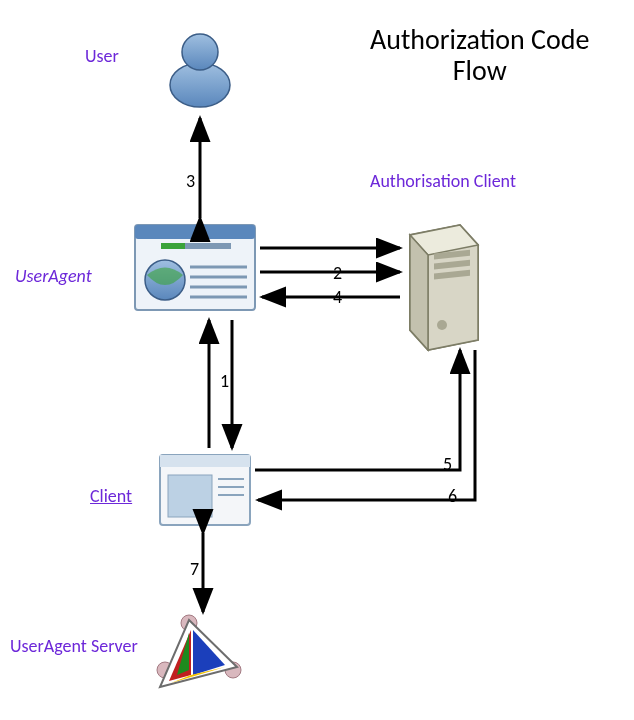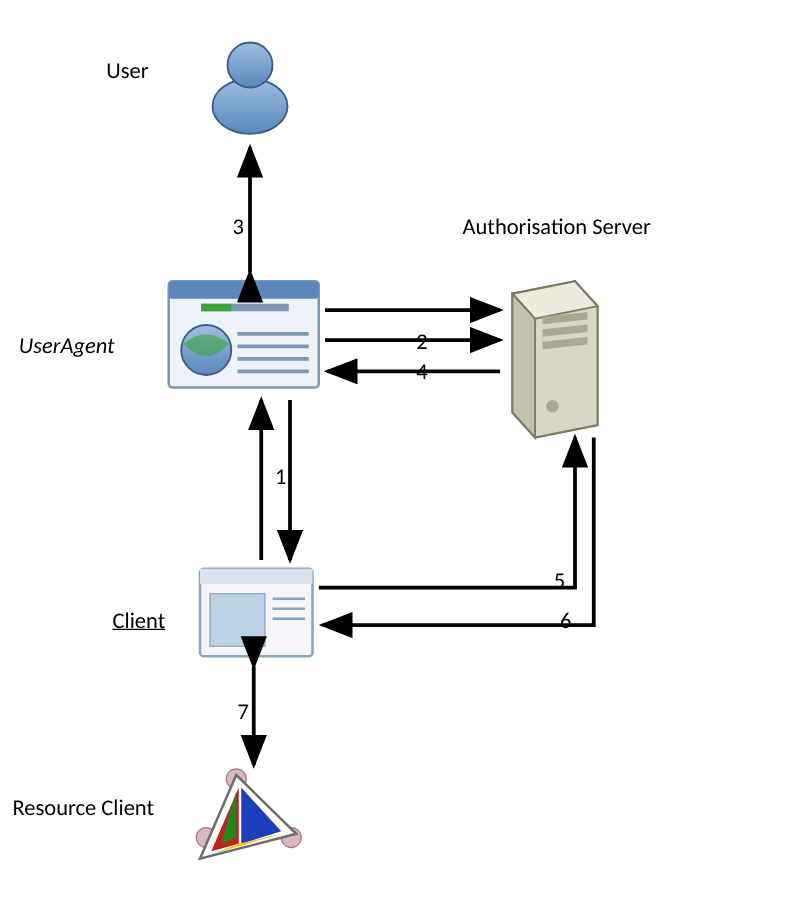--- a/index.html
+++ b/index.html
@@ -19,46 +19,48 @@
     position: absolute;
     font-size: 28px;
     font-weight: 400;
     text-align: center;
     line-height: 1.1;
     white-space: pre;
   }
   .label {
     position: absolute;
     font-size: 18px;
-    color: #000000;
+    color: #6d28d9;
   }
   .step {
     position: absolute;
     font-size: 18px;
     color: #000;
   }
   svg.overlay {
     position: absolute;
     left: 0; top: 0;
     width: 634px;
     height: 720px;
     pointer-events: none;
   }
 </style>
 </head>
 <body>
 
 <div class="canvas">
 
+  <div class="title" style="left:370px; top:25px;">Authorization Code
+Flow</div>
 
   <div class="label" style="left:85px; top:45px;">User</div>
   <div class="label" style="left:15px; top:265px;font-style:italic;">UserAgent</div>
-  <div class="label" style="left:370px; top:170px;">Authorisation Server</div>
+  <div class="label" style="left:370px; top:170px;">Authorisation Client</div>
   <div class="label" style="left:90px; top:485px;text-decoration:underline;">Client</div>
-  <div class="label" style="left:10px; top:635px;">Resource Client</div>
+  <div class="label" style="left:10px; top:635px;">UserAgent Server</div>
 
   <div class="step" style="left:220px; top:370px;">1</div>
   <div class="step" style="left:333px; top:262px;">2</div>
   <div class="step" style="left:186px; top:170px;">3</div>
   <div class="step" style="left:333px; top:286px;">4</div>
   <div class="step" style="left:443px; top:453px;">5</div>
   <div class="step" style="left:448px; top:485px;">6</div>
   <div class="step" style="left:190px; top:558px;">7</div>
 
   <svg class="overlay" viewBox="0 0 634 720">

